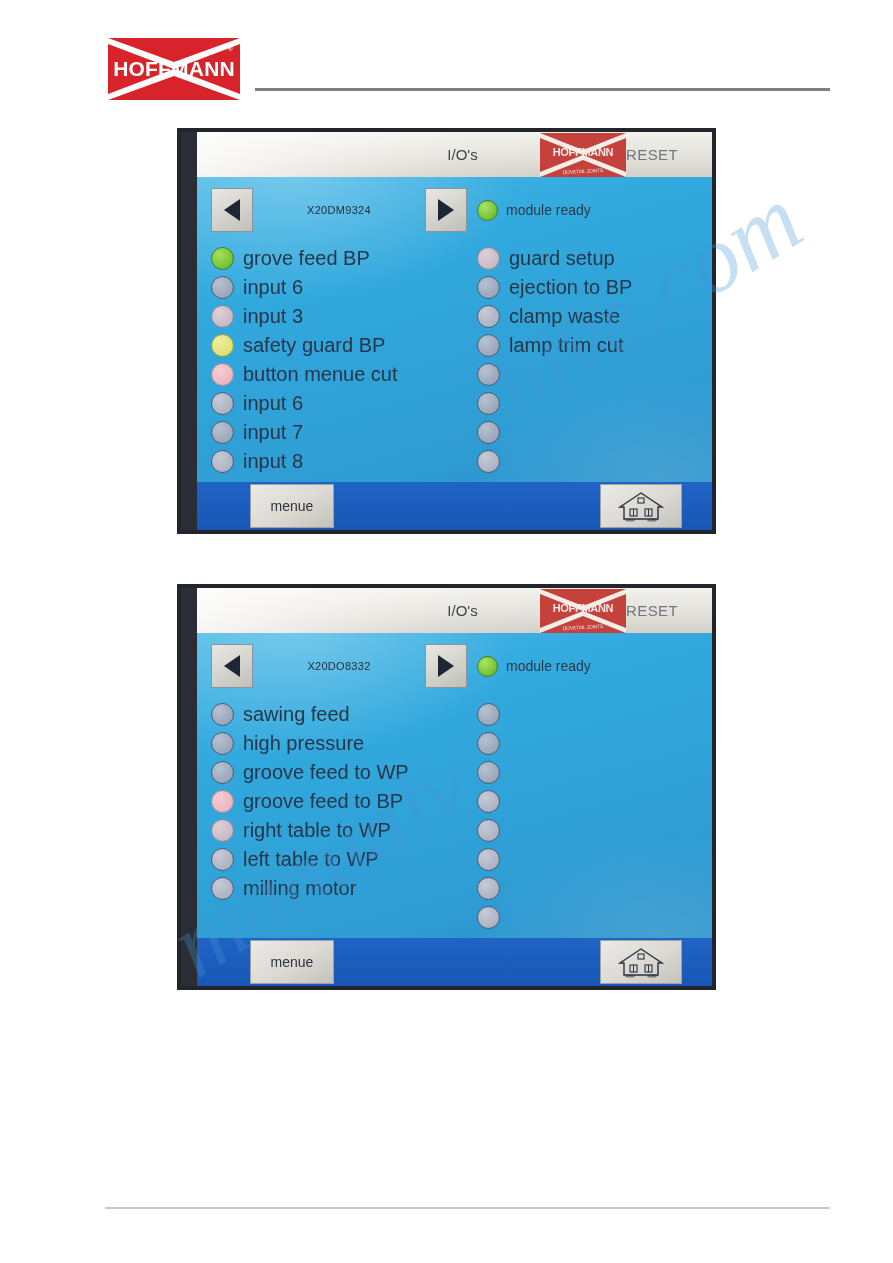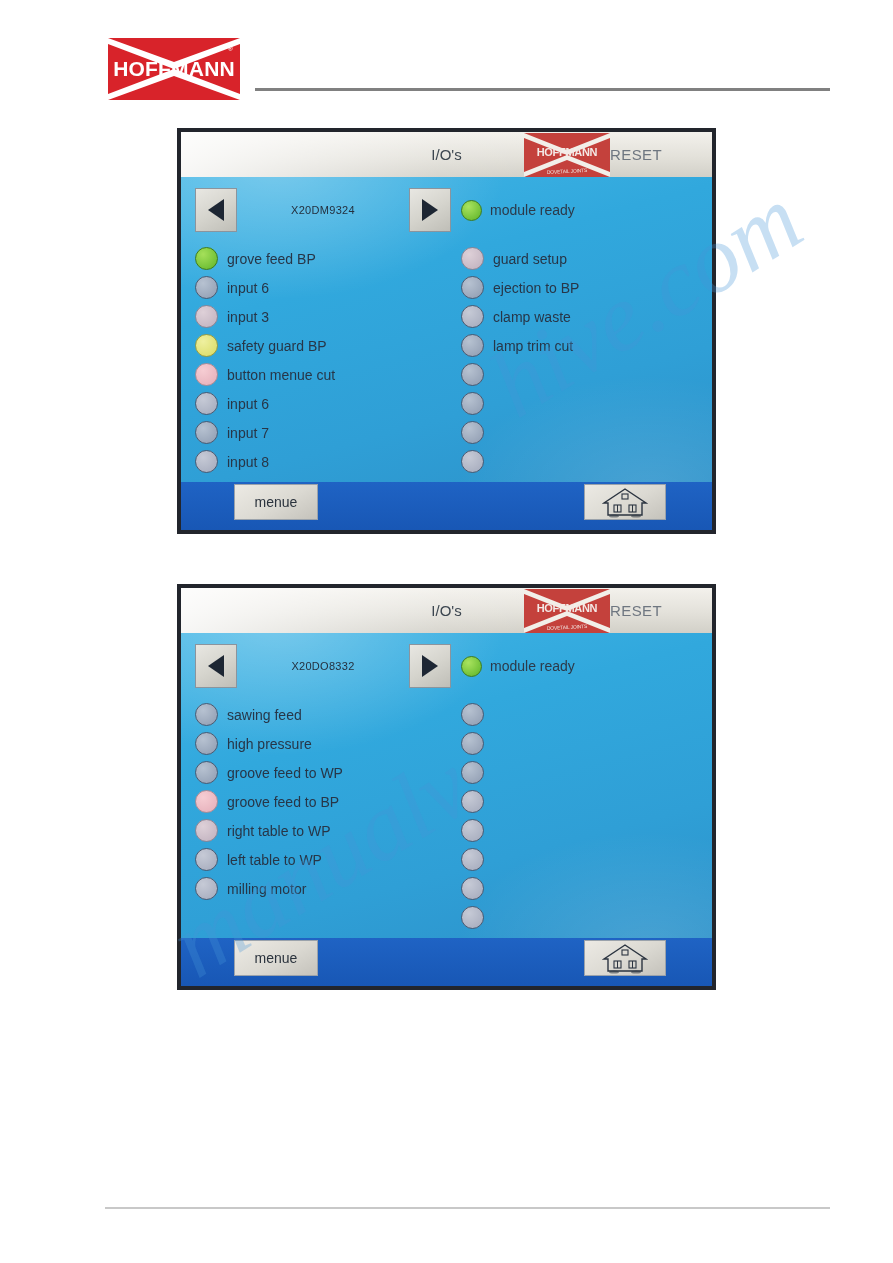--- a/index.html
+++ b/index.html
@@ -67,21 +67,21 @@
     position: absolute;
     border: 4px solid #22252c;
     background: #2a2d33;
     overflow: hidden;
   }
   #panel-1 { left: 177px; top: 128px; width: 539px; height: 406px; }
   #panel-2 { left: 177px; top: 584px; width: 539px; height: 406px; }
 
   .hmi-screen {
     position: absolute;
-    left: 0; top: 0;
+    left: 16px; top: 0;
     width: 100%; height: 100%;
     background:
       radial-gradient(ellipse 70% 55% at 18% 8%, rgba(255,255,255,0.30), rgba(255,255,255,0) 62%),
       radial-gradient(ellipse 60% 48% at 88% 90%, rgba(255,255,255,0.13), rgba(255,255,255,0) 60%),
       linear-gradient(165deg, #46b9e8 0%, #31a8dd 36%, #2f9fd6 66%, #2b8dc6 100%);
   }
 
   
   .hmi-titlebar {
     position: absolute;
@@ -211,21 +211,21 @@
   .io-col-right { left: 280px; }
 
   .io-row {
     height: 29px;
     display: flex;
     align-items: center;
     gap: 9px;
   }
   .io-label {
     color: #273648;
-    font-size: 14px;
+    font-size: 20px;
     white-space: nowrap;
   }
 
   .lamp {
     width: 23px; height: 23px;
     border-radius: 50%;
     border: 1px solid #4a5a72;
     flex: 0 0 auto;
   }
   .lamp-off   { background: radial-gradient(circle at 34% 30%, #b7c2d1, #8e9bb0); }
@@ -245,21 +245,21 @@
   
   .hmi-toolbar {
     position: absolute;
     left: 0; bottom: 0;
     width: 100%; height: 48px;
     background: linear-gradient(180deg, #1f63c4 0%, #1857b5 100%);
   }
   .toolbar-btn {
     position: absolute;
     top: 2px;
-    height: 36px;
+    height: 44px;
     background: linear-gradient(150deg, #eceae4 0%, #dbd9d2 55%, #c4c2bb 100%);
     border: 1px solid #9aa2ab;
     display: flex;
     align-items: center;
     justify-content: center;
     color: #2b333d;
     font-size: 14px;
   }
   .btn-menue { left: 53px; width: 84px; }
   .btn-home  { right: 46px; width: 82px; }

